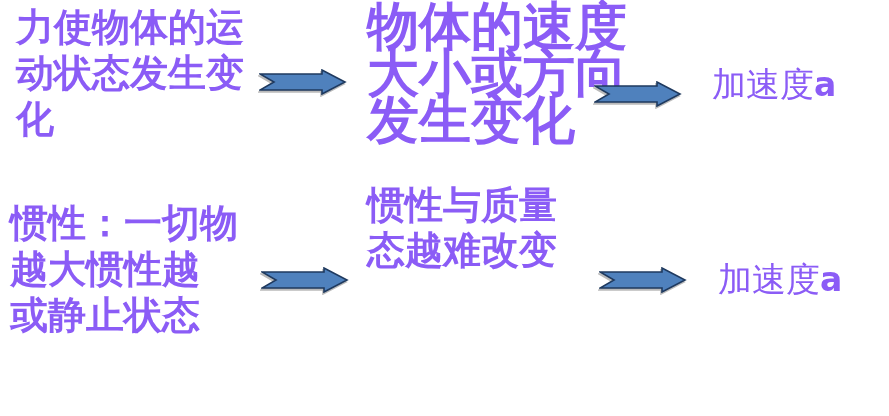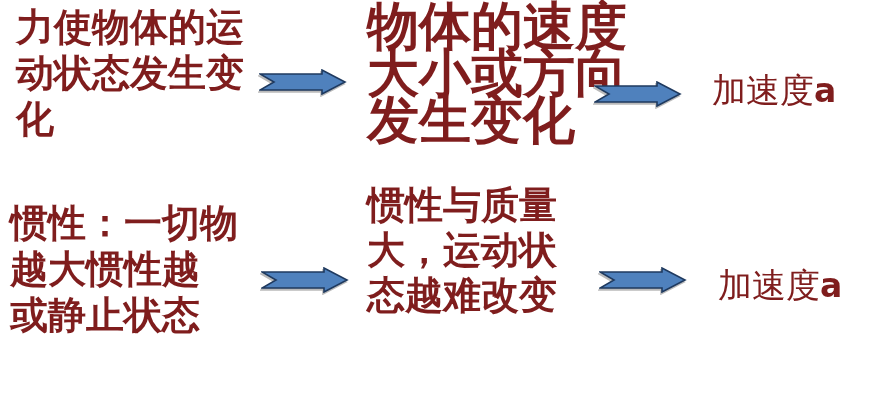--- a/index.html
+++ b/index.html
@@ -2,35 +2,35 @@
 <html><head>
 <meta charset="utf-8">
 <style>
   html,body{margin:0;padding:0;background:#ffffff;}
   .canvas{
     position:relative;
     width:889px;height:392px;
     background:#ffffff;
     overflow:hidden;
     font-family:"DejaVu Serif","Liberation Serif",serif;
-    color:#7f1d1d;
+    color:#8b5cf6;
   }
   .tb{
     position:absolute;
     font-weight:700;
     white-space:nowrap;
   }
   .tb .line{display:block;}
   .b1{left:16px;top:4px;font-size:38px;line-height:46px;}
   .b2{left:367px;top:2px;font-size:52px;line-height:47px;}
   .b3{left:10px;top:200px;font-size:38px;line-height:46px;}
   .b4{left:367px;top:182px;font-size:38px;line-height:45px;}
   .result{
     position:absolute;
-    font-size:34px;line-height:56px;
+    font-size:34px;line-height:44px;
     font-weight:400;
     white-space:nowrap;
   }
   .r1{left:712px;top:62px;}
   .r2{left:718px;top:257px;}
   .result .var{
     font-family:"DejaVu Sans","Liberation Sans",sans-serif;
     font-weight:700;
     font-size:33px;
   }
@@ -87,21 +87,20 @@
   </div>
 
   <div class="arrow a3">
     <svg width="88" height="26" viewBox="0 0 88 26">
       <polygon points="1,5 63,5 63,1 86,13 63,25 63,21 1,21 15,13" stroke-width="1.6" stroke-linejoin="miter" fill="#4f81bd" stroke="#1f3a5f"></polygon>
     </svg>
   </div>
 
   <div class="tb b4">
     <span class="line">惯性与质量</span>
-    <span class="line">大，运动状</span>
     <span class="line">态越难改变</span>
   </div>
 
   <div class="arrow a4">
     <svg width="88" height="26" viewBox="0 0 88 26">
       <polygon points="1,5 63,5 63,1 86,13 63,25 63,21 1,21 15,13" stroke-width="1.6" stroke-linejoin="miter" fill="#4f81bd" stroke="#1f3a5f"></polygon>
     </svg>
   </div>
 
   <div class="result r2">

